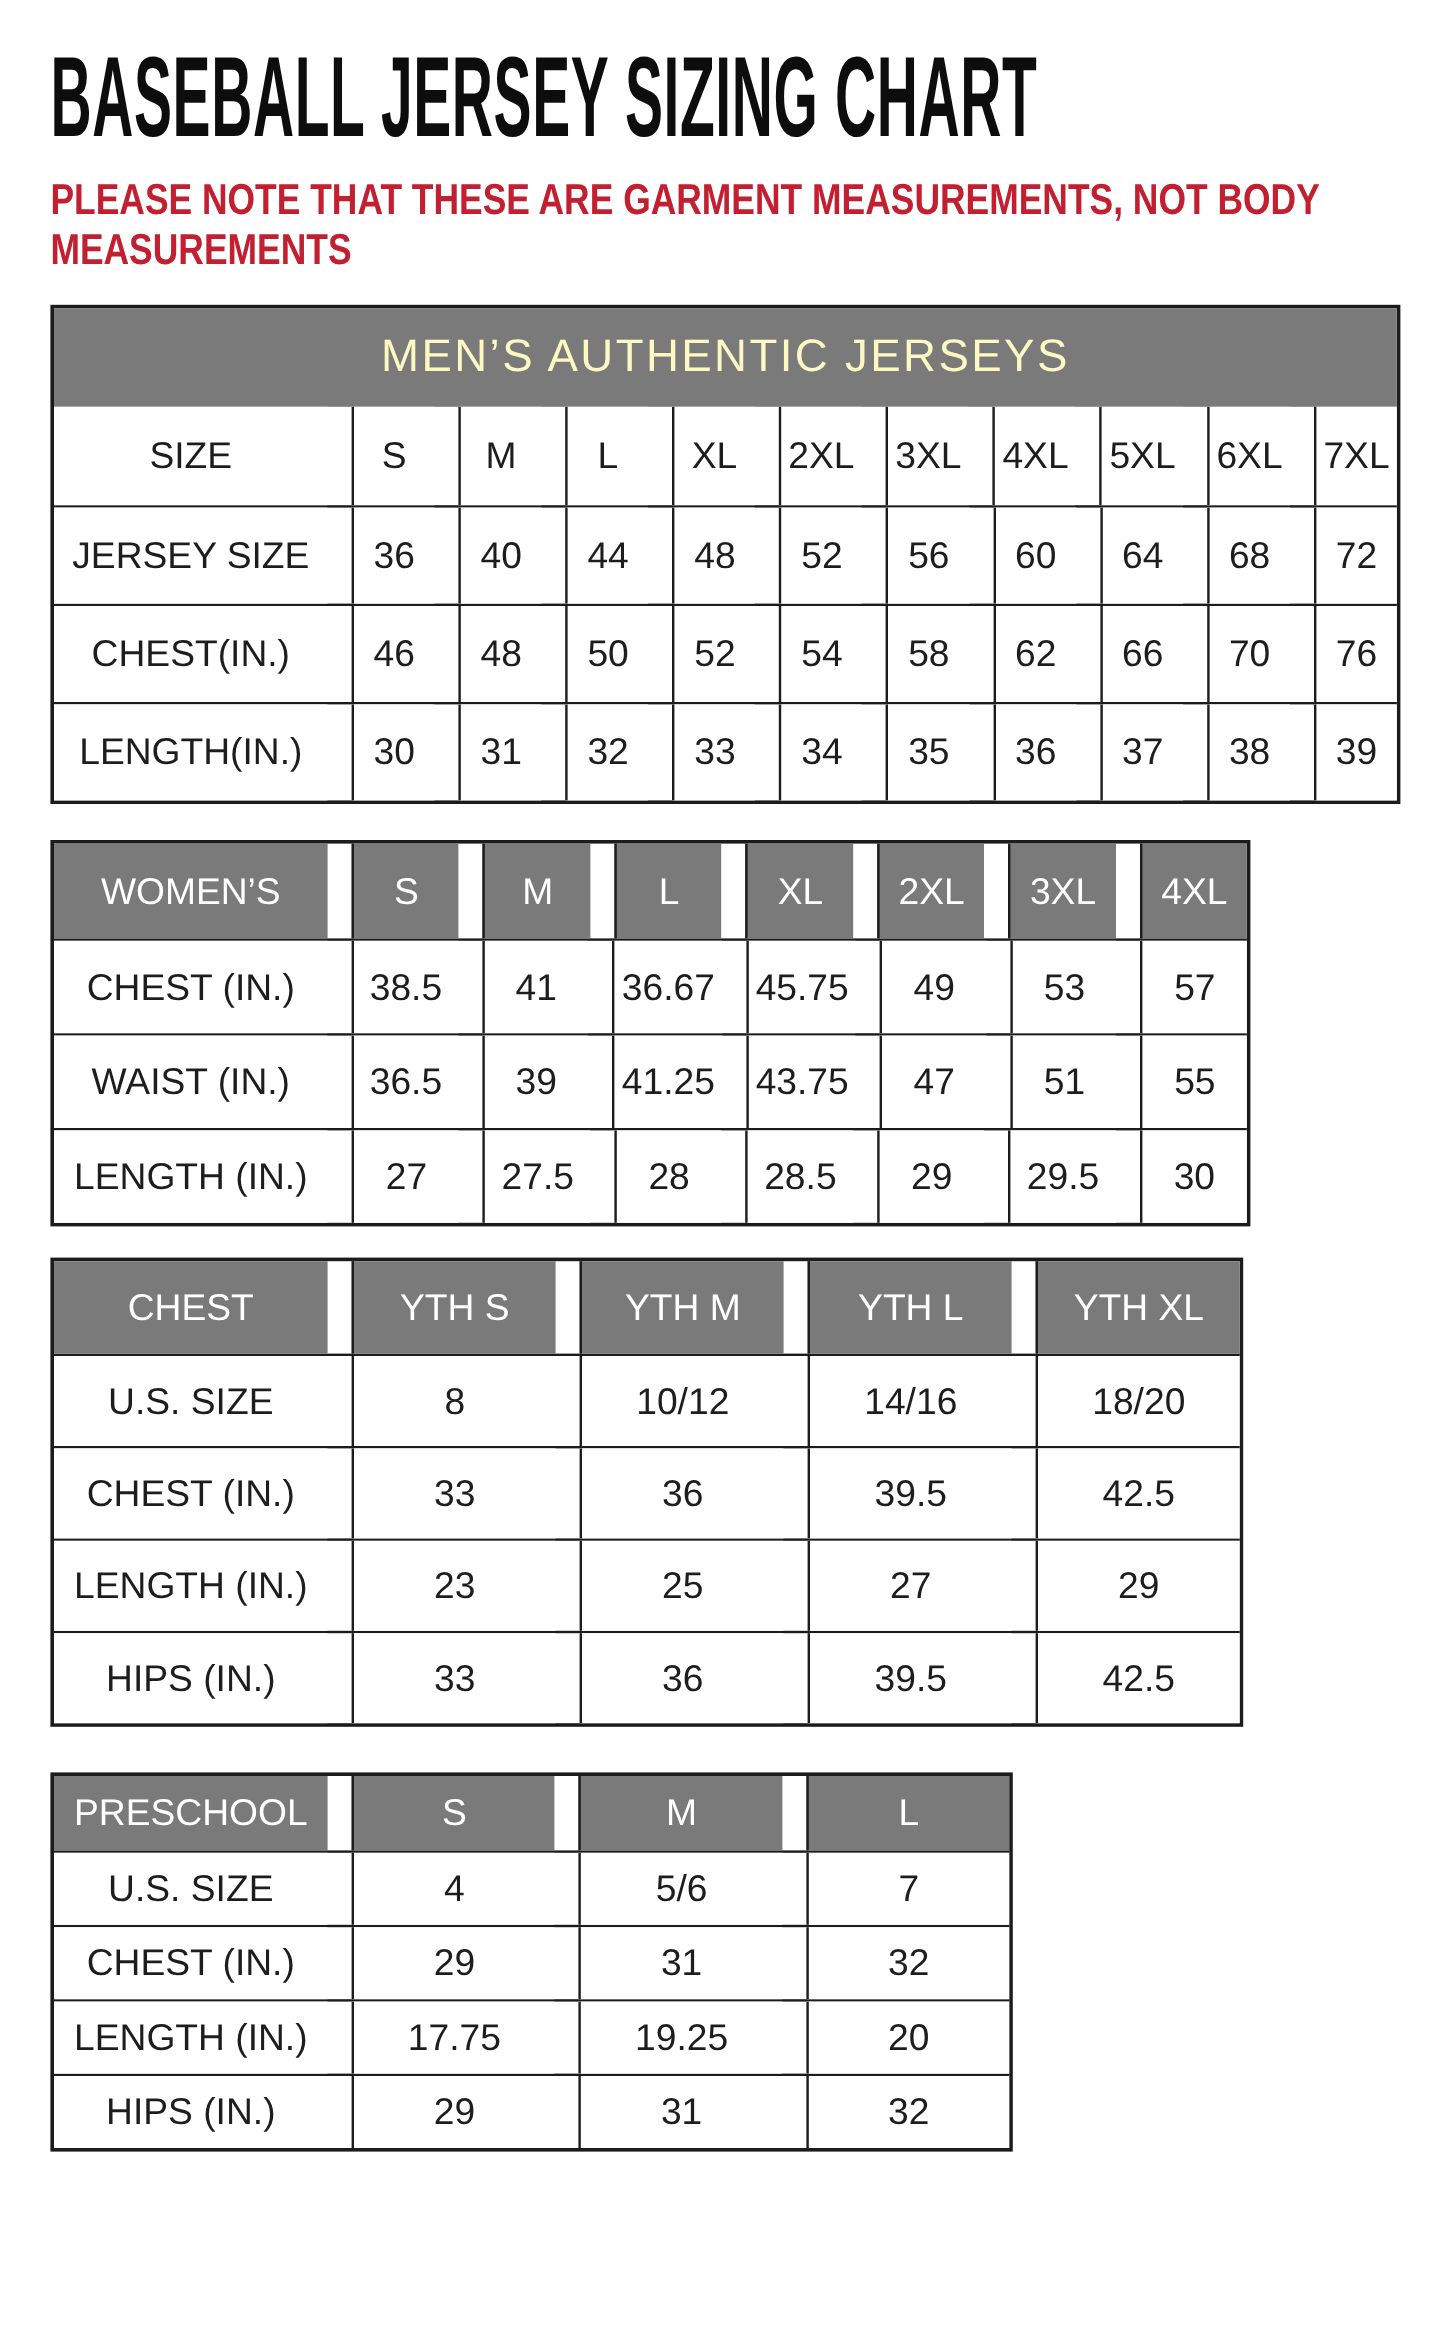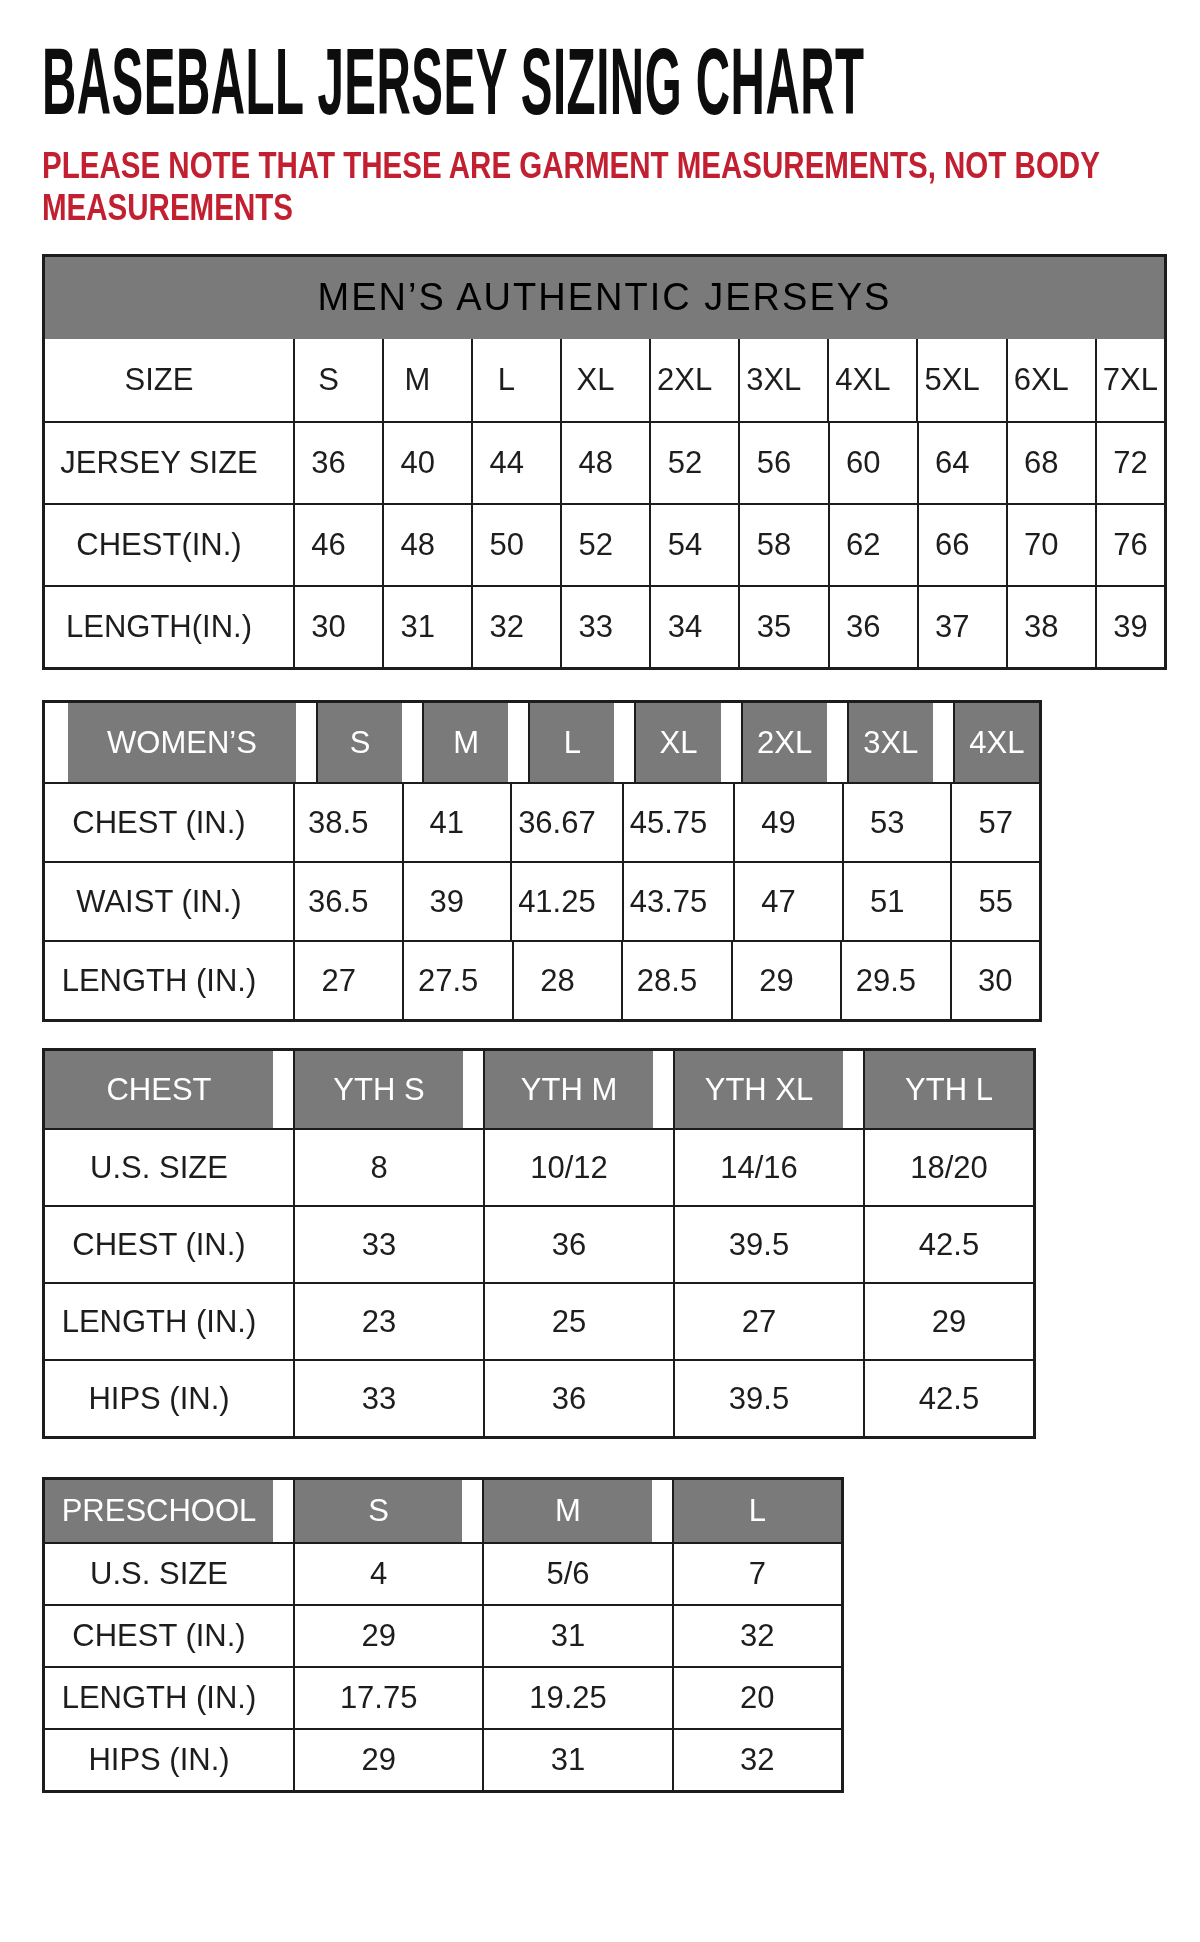--- a/index.html
+++ b/index.html
@@ -47,21 +47,21 @@
     transform-origin:left top;
   }
   
   .size-table{
     border:3px solid var(--line);
     background:#ffffff;
   }
   .size-table .banner{
     height:82px;
     background:var(--gray);
-    color:#000000;
+    color:#fef9c3;
     display:flex;
     align-items:center;
     justify-content:center;
     font-size:38px;
     letter-spacing:2px;
     font-weight:400;
   }
   .trow{
     display:grid;
     gap:20px;
@@ -160,21 +160,21 @@
           <div class="cell">36</div>
           <div class="cell">37</div>
           <div class="cell">38</div>
           <div class="cell">39</div>
         </div>
       </div>
   </section>
 
   <section class="size-table t-womens">
     <div>
-        <div class="trow head" style="grid-template-columns: 228px repeat(7, 1fr); padding-left: 23px;">
+        <div class="trow head" style="grid-template-columns: 228px repeat(7, 1fr);">
           <div class="cell">WOMEN’S</div>
           <div class="cell">S</div>
           <div class="cell">M</div>
           <div class="cell">L</div>
           <div class="cell">XL</div>
           <div class="cell">2XL</div>
           <div class="cell">3XL</div>
           <div class="cell">4XL</div>
         </div>
         <div class="trow" style="grid-template-columns: 228px repeat(7, 1fr);">
@@ -209,22 +209,22 @@
         </div>
       </div>
   </section>
 
   <section class="size-table t-boys">
     <div>
         <div class="trow head" style="grid-template-columns: 228px repeat(4, 1fr);">
           <div class="cell">CHEST</div>
           <div class="cell">YTH S</div>
           <div class="cell">YTH M</div>
+          <div class="cell">YTH L</div>
           <div class="cell">YTH XL</div>
-          <div class="cell">YTH L</div>
         </div>
         <div class="trow" style="grid-template-columns: 228px repeat(4, 1fr);">
           <div class="cell">U.S. SIZE</div>
           <div class="cell">8</div>
           <div class="cell">10/12</div>
           <div class="cell">14/16</div>
           <div class="cell">18/20</div>
         </div>
         <div class="trow" style="grid-template-columns: 228px repeat(4, 1fr);">
           <div class="cell">CHEST (IN.)</div>

